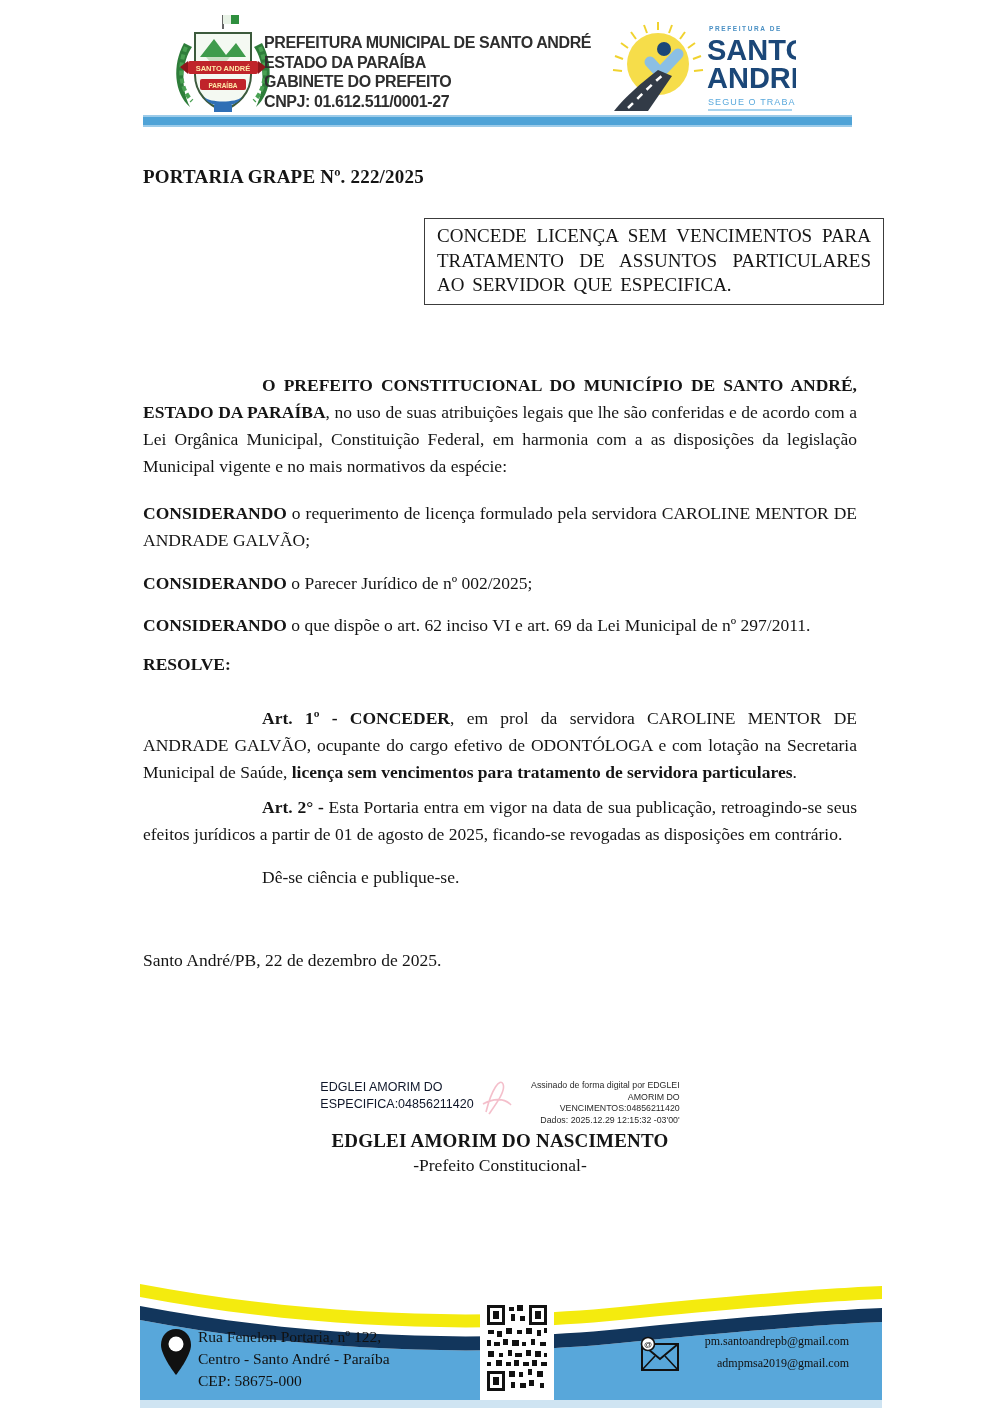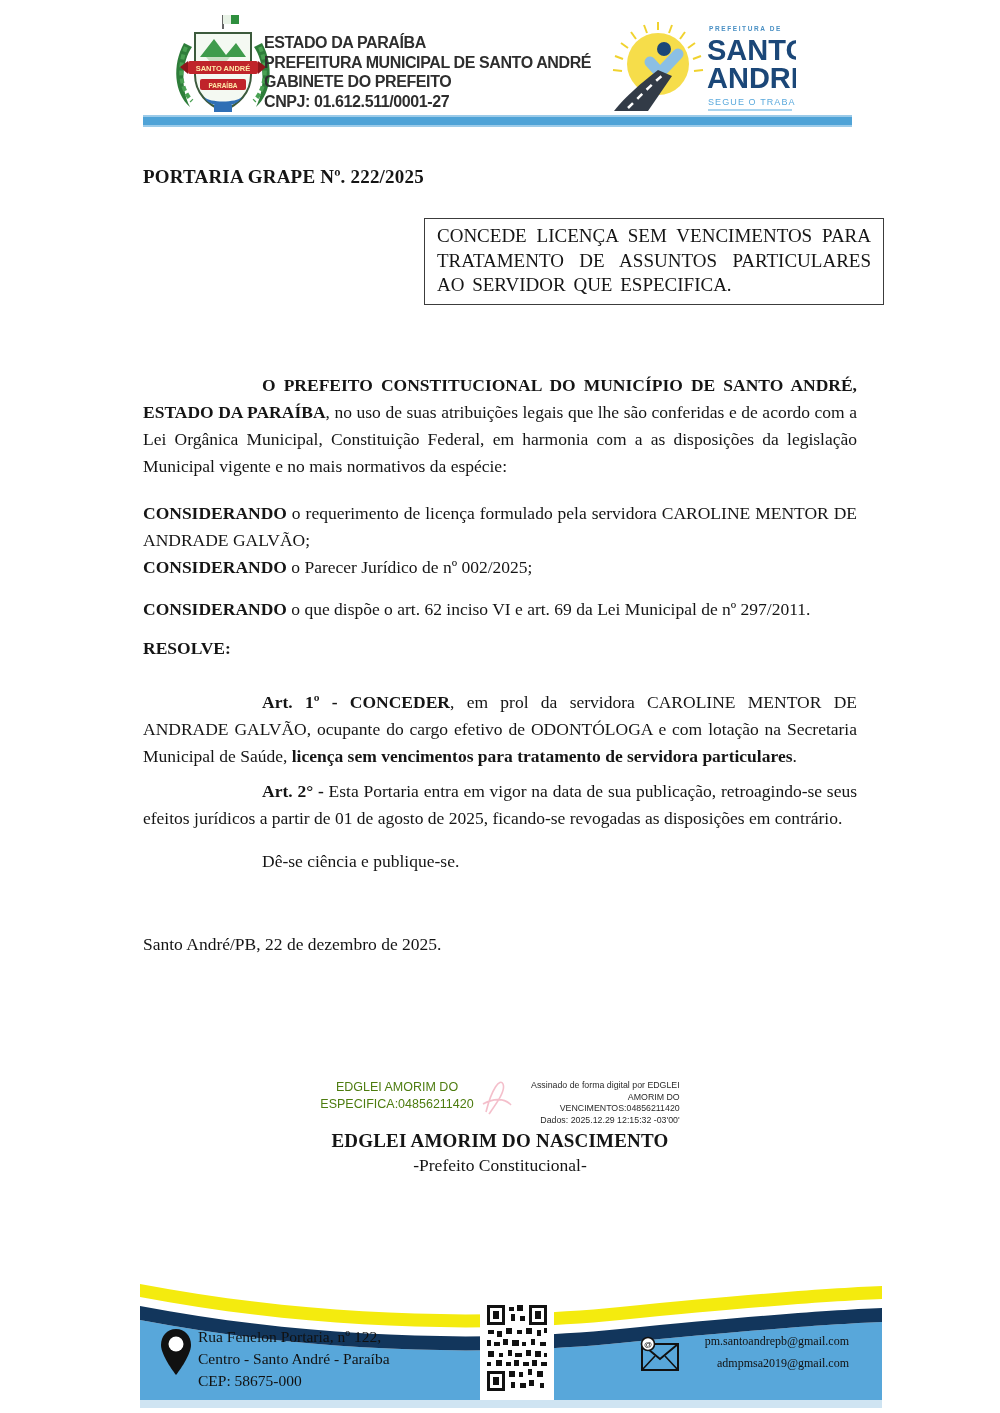--- a/index.html
+++ b/index.html
@@ -31,34 +31,34 @@
   }
   .summary-box {
     position:absolute; left:424px; top:218px; width:460px;
     border:1.5px solid #3c3c3c; padding:5px 12px 6px 12px;
     font-size:19px; line-height:24.5px; text-align:justify;
     word-spacing:3px;
   }
   .doc-body { position:absolute; left:143px; top:372px; width:714px; }
   .doc-body p { font-size:17.5px; line-height:27px; text-align:justify; }
   .indent { text-indent:119px; }
-  .mt-p2{margin-top:20px;} .mt-p3{} .mt-p4{margin-top:15px;}
+  .mt-p2{margin-top:20px;} .mt-p3{margin-top:16px;} .mt-p4{margin-top:15px;}
   .mt-p5{margin-top:12px;} .mt-p6{margin-top:27px;} .mt-p7{margin-top:8px;}
   .mt-p8{margin-top:16px;}
   .date-line { margin-top:56px; text-align:right; font-size:17.5px; }
 
   
   .sig-block { position:absolute; left:0; top:1072px; width:1000px; text-align:center; }
   .digital-row {
     display:flex; justify-content:center; align-items:flex-start; gap:6px;
     margin-bottom:4px;
   }
   .digital-left {
     font-family:"Liberation Sans", sans-serif; font-size:12.5px; line-height:17px;
-    text-align:center; color:#4d7c0f; padding-top:7px;
+    text-align:left; color:#0f172a; padding-top:7px;
   }
   .flourish { width:34px; height:44px; margin-top:2px; }
   .digital-right {
     font-family:"Liberation Sans", sans-serif; font-size:8.8px; line-height:11.5px;
     text-align:right; color:#2a2a2a; width:160px; padding-top:8px;
   }
   .sig-name { font-size:19px; font-weight:bold; letter-spacing:0.2px; }
   .sig-role { font-size:17.5px; margin-top:3px; }
 
   
@@ -107,22 +107,22 @@
 
       <rect x="18" y="48" width="70" height="13" rx="2" fill="#c0242a"></rect>
       <polygon points="18,48 10,54 18,61" fill="#8f161b"></polygon>
       <polygon points="88,48 96,54 88,61" fill="#8f161b"></polygon>
       <text x="53" y="57.5" text-anchor="middle" font-family="Liberation Sans, sans-serif" font-size="7.5" font-weight="bold" fill="#ffe9a8">SANTO ANDRÉ</text>
       <rect x="30" y="66" width="46" height="11" rx="2" fill="#c0242a"></rect>
       <text x="53" y="74.5" text-anchor="middle" font-family="Liberation Sans, sans-serif" font-size="6.5" font-weight="bold" fill="#ffe9a8">PARAÍBA</text>
     </svg>
 
     <div class="org-block">
+      <div>PREFEITURA MUNICIPAL DE SANTO ANDRÉ</div>
       <div>ESTADO DA PARAÍBA</div>
-      <div>PREFEITURA MUNICIPAL DE SANTO ANDRÉ</div>
       <div>GABINETE DO PREFEITO</div>
       <div>CNPJ: 01.612.511/0001-27</div>
     </div>
 
     <svg class="city-logo" viewBox="0 0 190 100">
 
       <g stroke="#f0d22e" stroke-width="2">
         <line x1="52" y1="6" x2="52" y2="14"></line>
           <line x1="38" y1="9" x2="41" y2="17"></line>
         <line x1="25" y1="16" x2="30" y2="23"></line>

